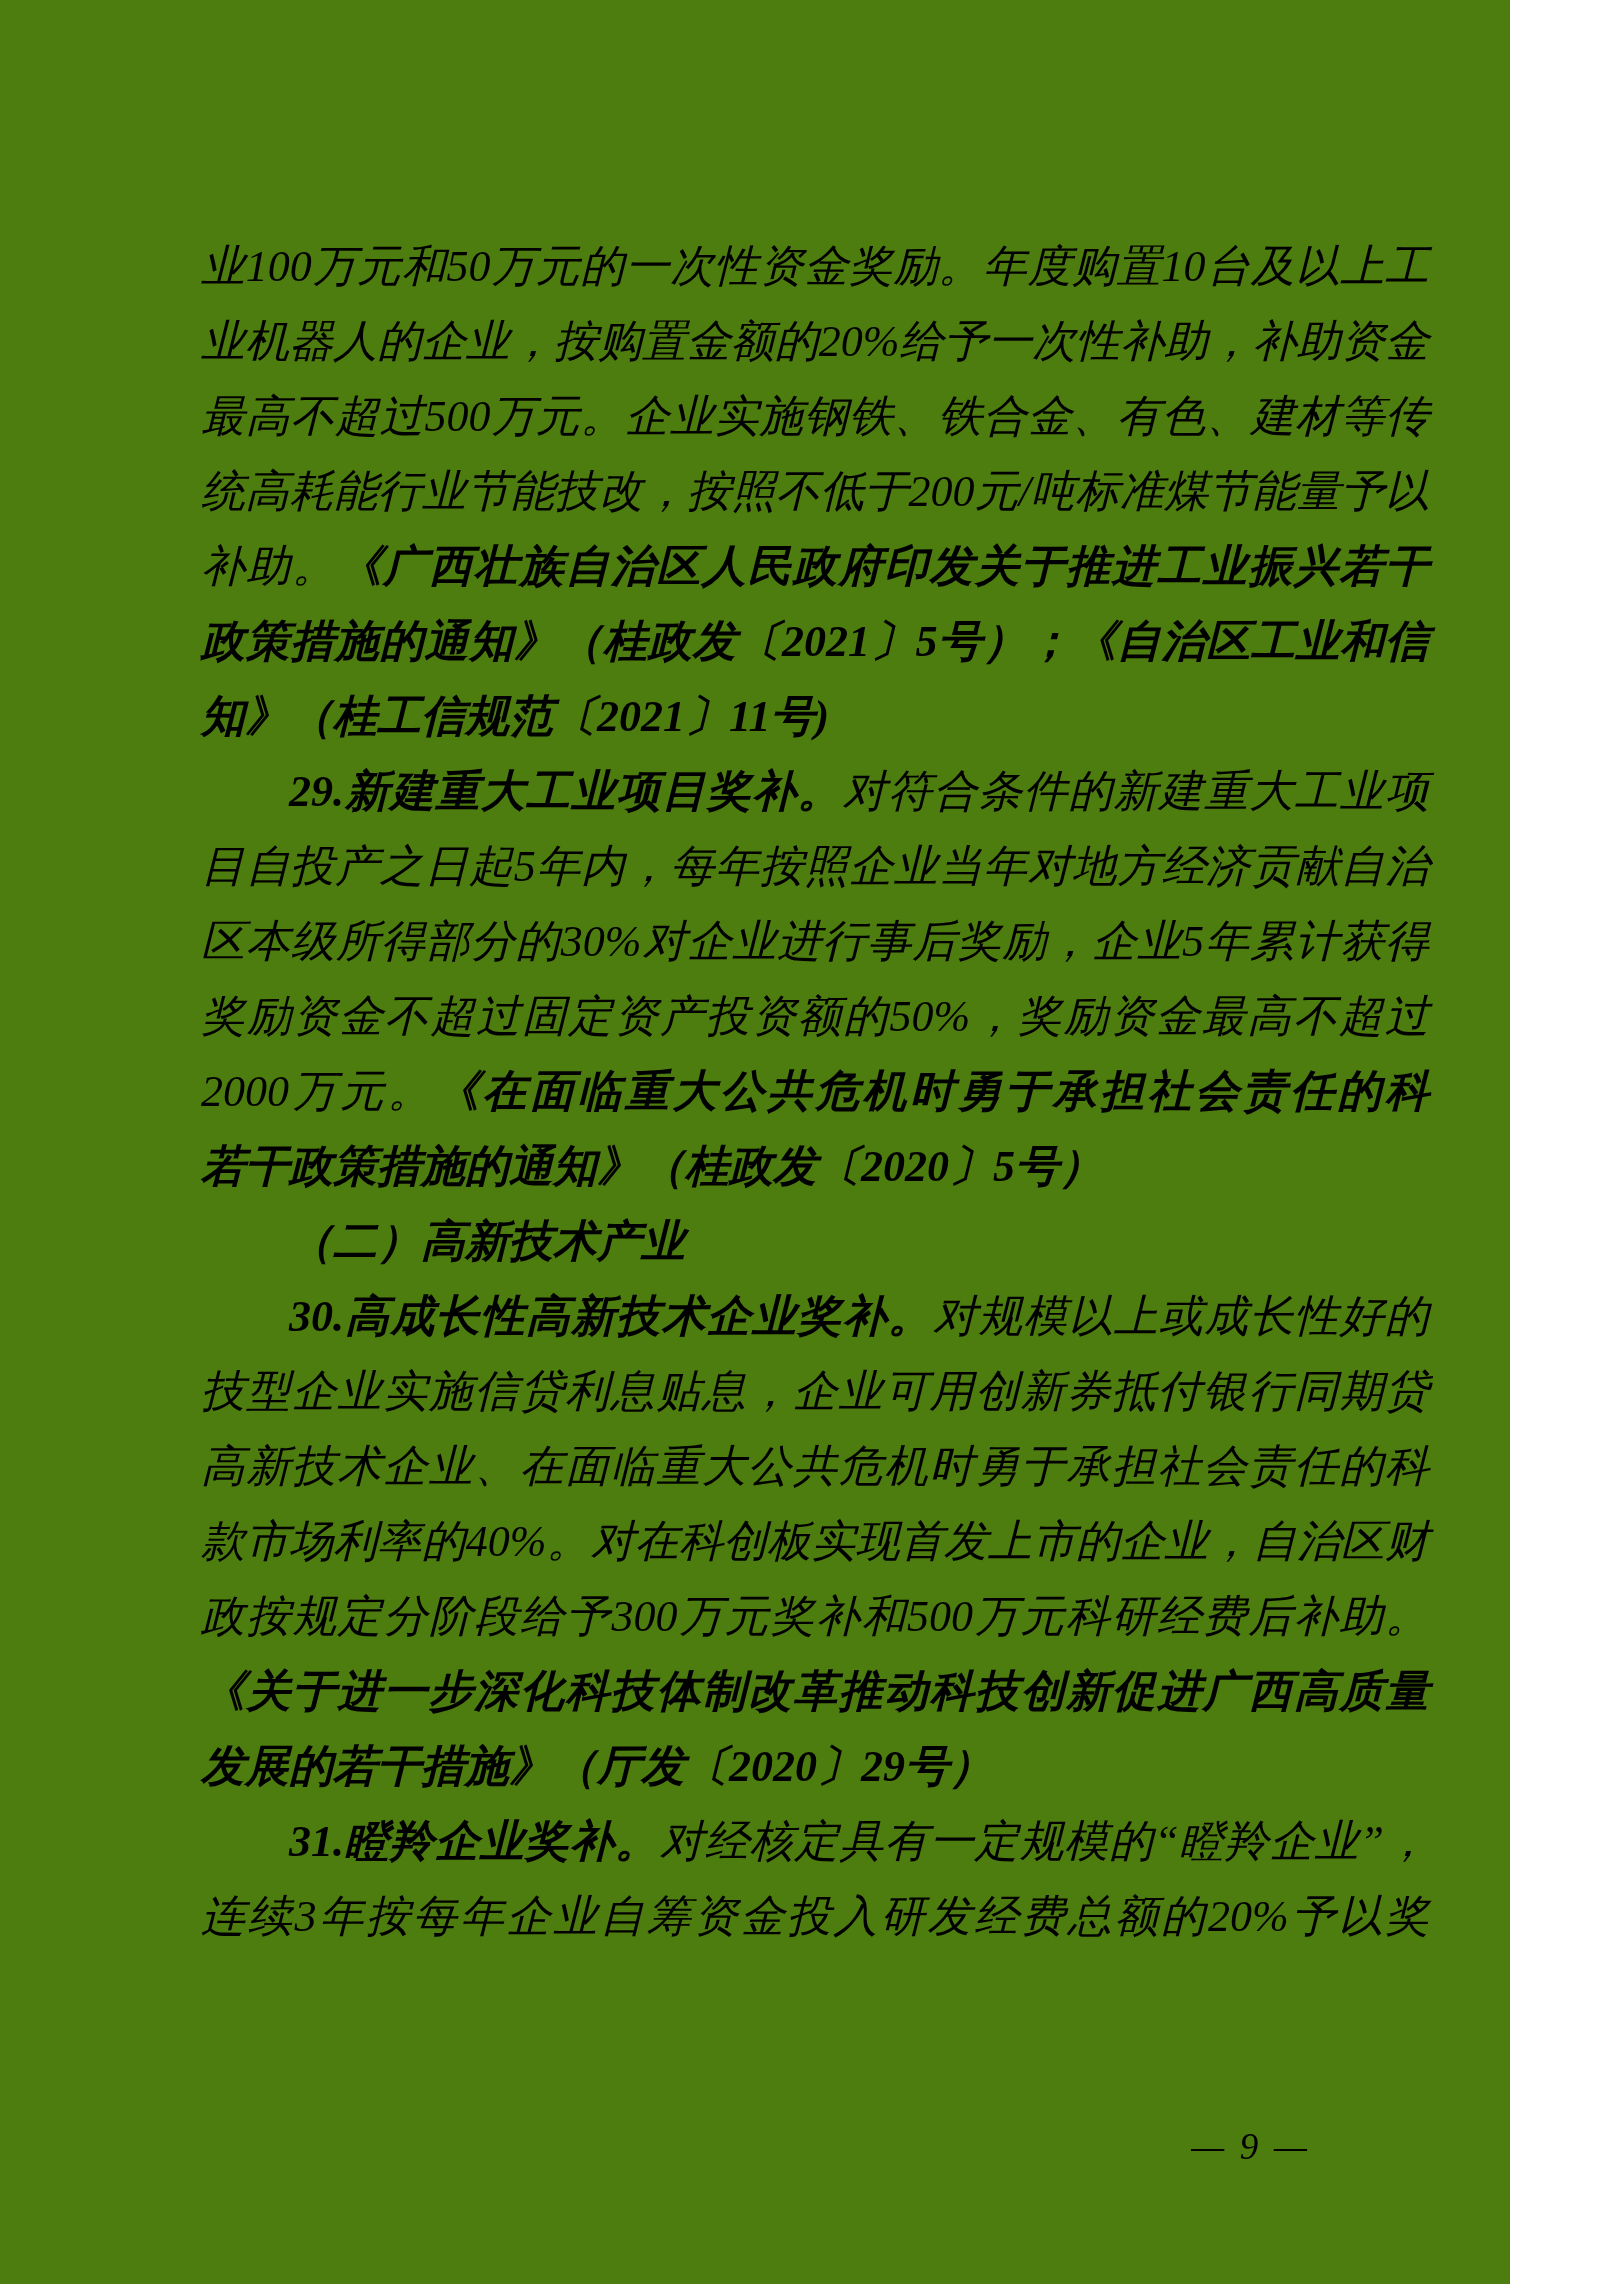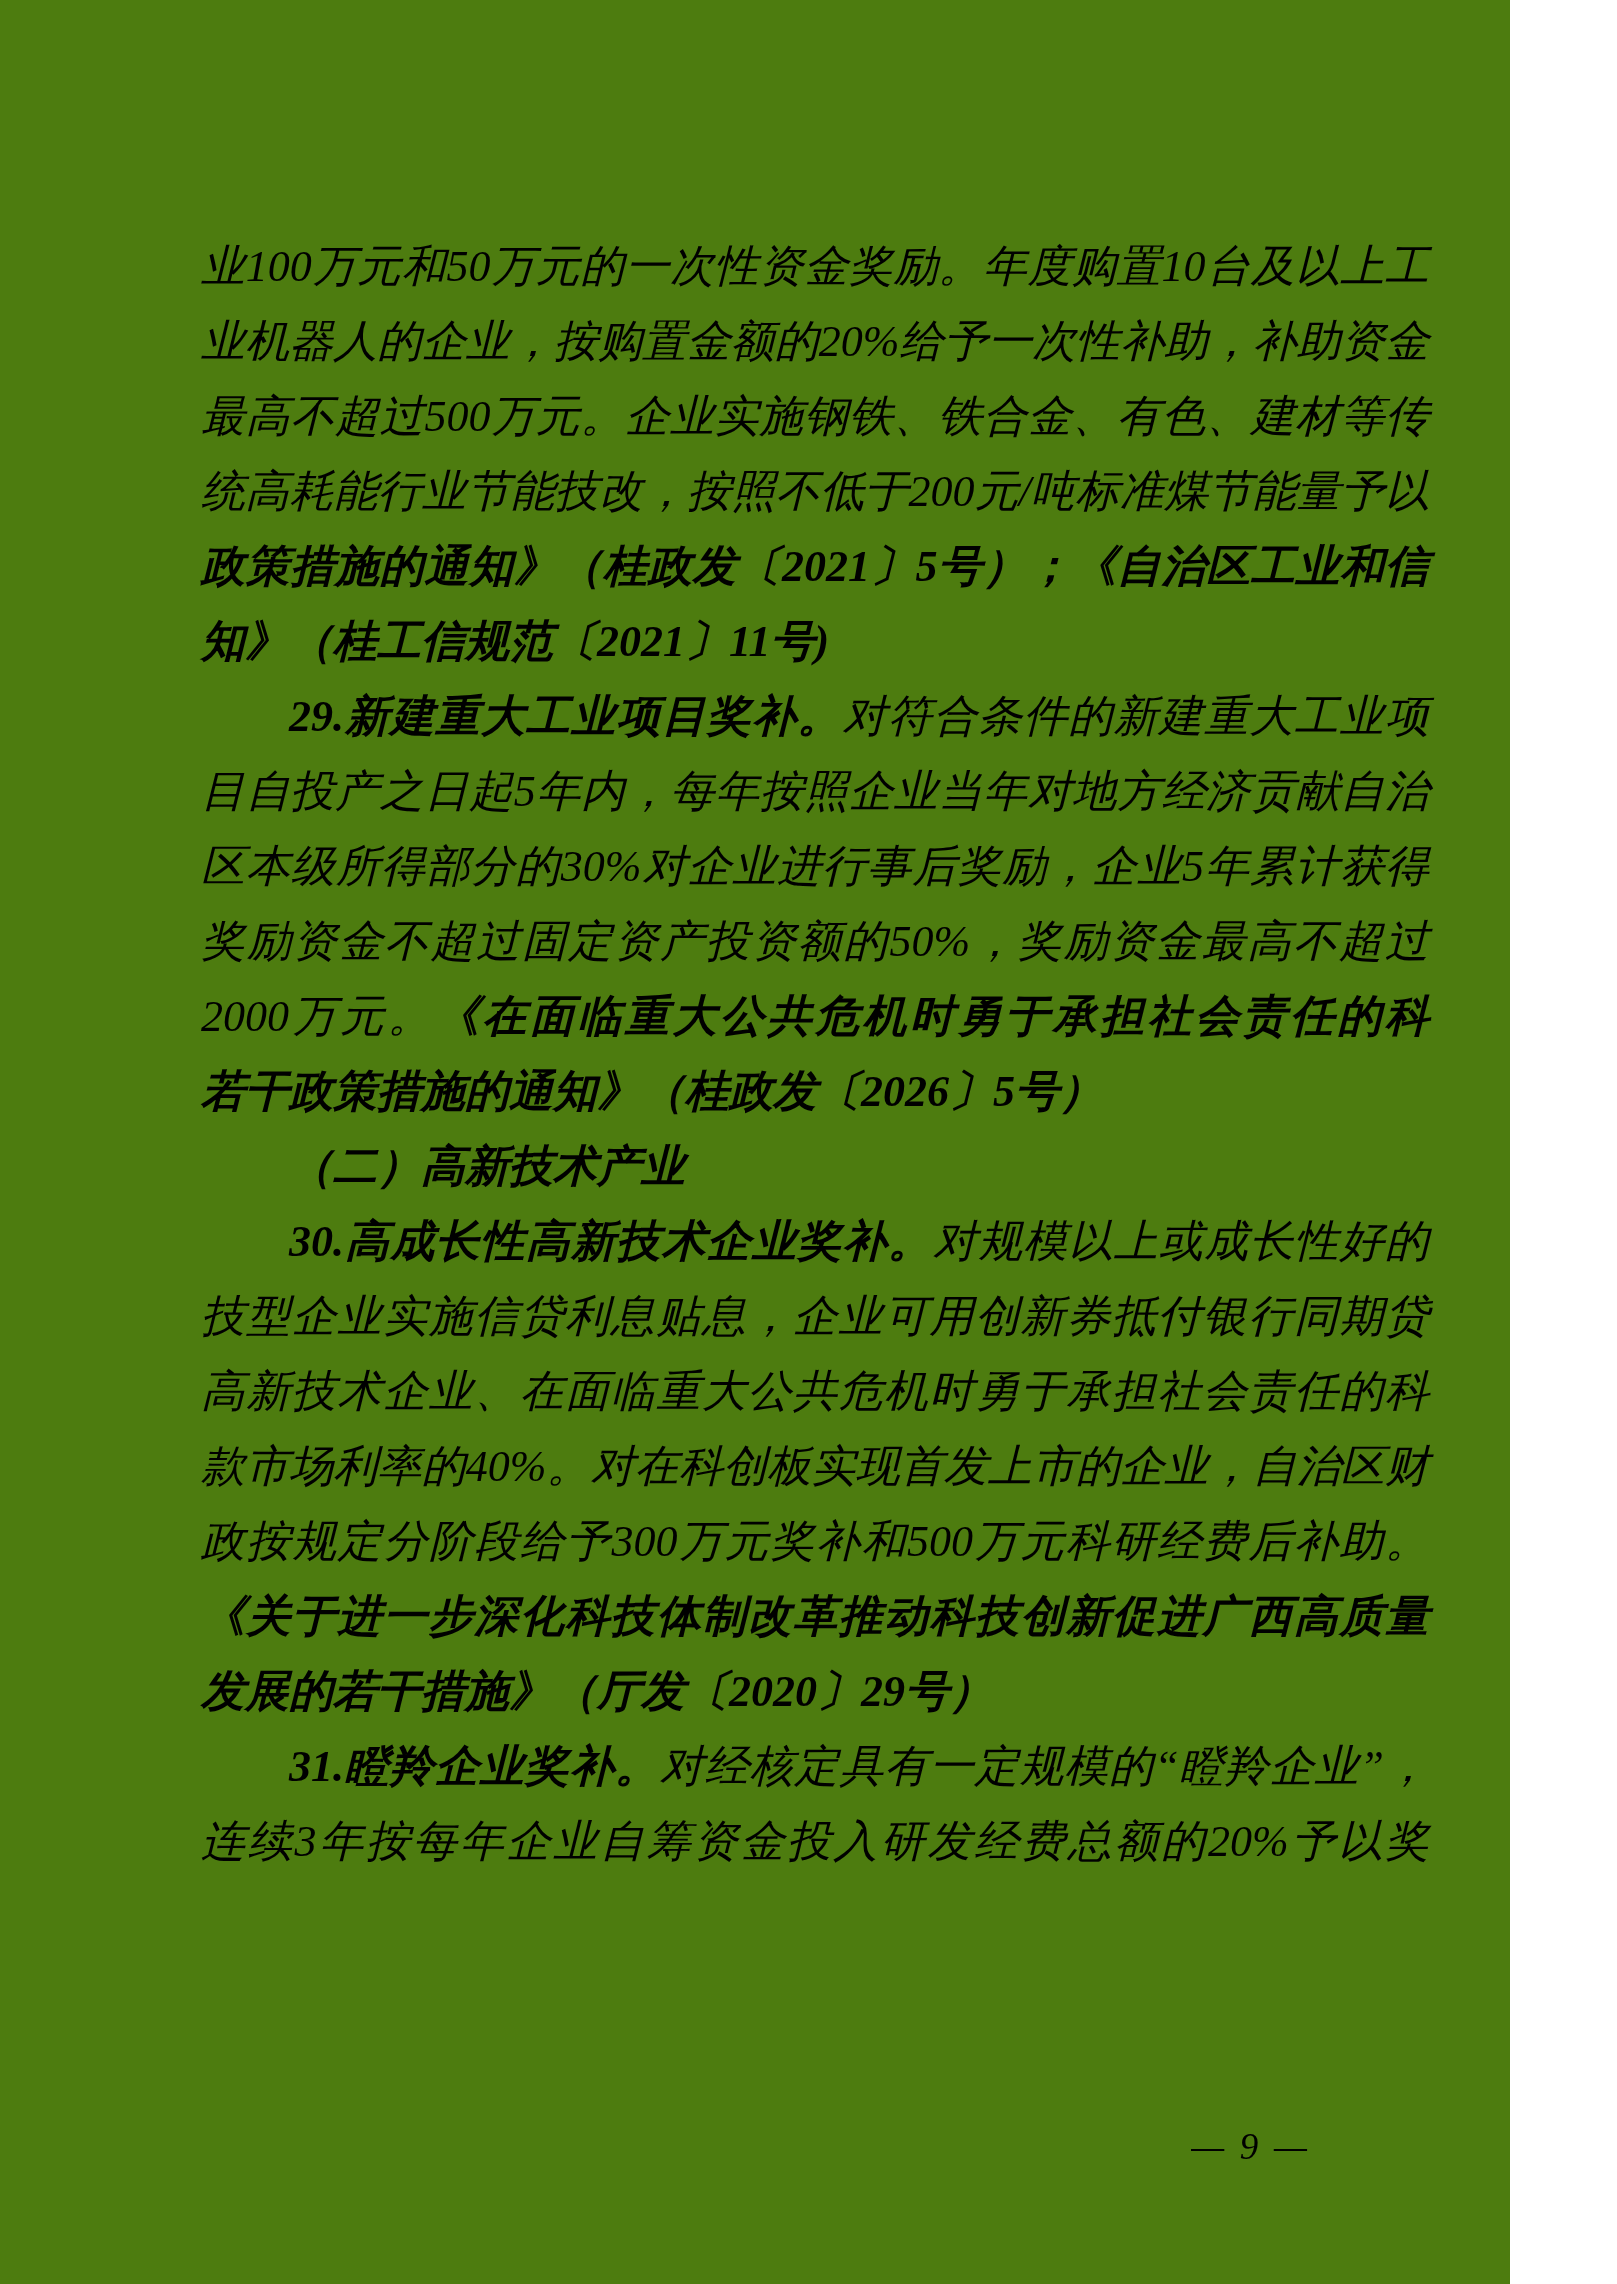--- a/index.html
+++ b/index.html
@@ -49,28 +49,29 @@
 </style>
 </head>
 <body>
 
 <div class="page">
   <div class="doc-body" id="doc-body">
       <div class="line"><span class="seg">业100万元和50万元的一次性资金奖励。年度购置10台及以上工</span></div>
       <div class="line"><span class="seg">业机器人的企业，按购置金额的20%给予一次性补助，补助资金</span></div>
       <div class="line"><span class="seg">最高不超过500万元。企业实施钢铁、铁合金、有色、建材等传</span></div>
       <div class="line"><span class="seg">统高耗能行业节能技改，按照不低于200元/吨标准煤节能量予以</span></div>
+      <div class="line"><span class="seg">补助。</span><span class="seg b">《广西壮族自治区人民政府印发关于推进工业振兴若干</span></div>
       <div class="line"><span class="seg b">政策措施的通知》（桂政发〔2021〕5号）；《自治区工业和信</span></div>
       <div class="line no-just"><span class="seg b">知》（桂工信规范〔2021〕11号)</span></div>
       <div class="line" style="text-indent: 2em;"><span class="seg b">29.新建重大工业项目奖补。</span><span class="seg">对符合条件的新建重大工业项</span></div>
       <div class="line"><span class="seg">目自投产之日起5年内，每年按照企业当年对地方经济贡献自治</span></div>
       <div class="line"><span class="seg">区本级所得部分的30%对企业进行事后奖励，企业5年累计获得</span></div>
       <div class="line"><span class="seg">奖励资金不超过固定资产投资额的50%，奖励资金最高不超过</span></div>
       <div class="line"><span class="seg">2000万元。</span><span class="seg b">《在面临重大公共危机时勇于承担社会责任的科</span></div>
-      <div class="line no-just"><span class="seg b">若干政策措施的通知》（桂政发〔2026〕5号）</span></div>
+      <div class="line no-just"><span class="seg b">若干政策措施的通知》（桂政发〔2020〕5号）</span></div>
       <div class="line no-just" style="text-indent: 2em;"><span class="seg b">（二）高新技术产业</span></div>
       <div class="line" style="text-indent: 2em;"><span class="seg b">30.高成长性高新技术企业奖补。</span><span class="seg">对规模以上或成长性好的</span></div>
       <div class="line"><span class="seg">技型企业实施信贷利息贴息，企业可用创新券抵付银行同期贷</span></div>
       <div class="line"><span class="seg">高新技术企业、在面临重大公共危机时勇于承担社会责任的科</span></div>
       <div class="line"><span class="seg">款市场利率的40%。对在科创板实现首发上市的企业，自治区财</span></div>
       <div class="line"><span class="seg">政按规定分阶段给予300万元奖补和500万元科研经费后补助。</span></div>
       <div class="line"><span class="seg b">《关于进一步深化科技体制改革推动科技创新促进广西高质量</span></div>
       <div class="line no-just"><span class="seg b">发展的若干措施》（厅发〔2020〕29号）</span></div>
       <div class="line" style="text-indent: 2em;"><span class="seg b">31.瞪羚企业奖补。</span><span class="seg">对经核定具有一定规模的“瞪羚企业”，</span></div>
       <div class="line"><span class="seg">连续3年按每年企业自筹资金投入研发经费总额的20%予以奖</span></div>

